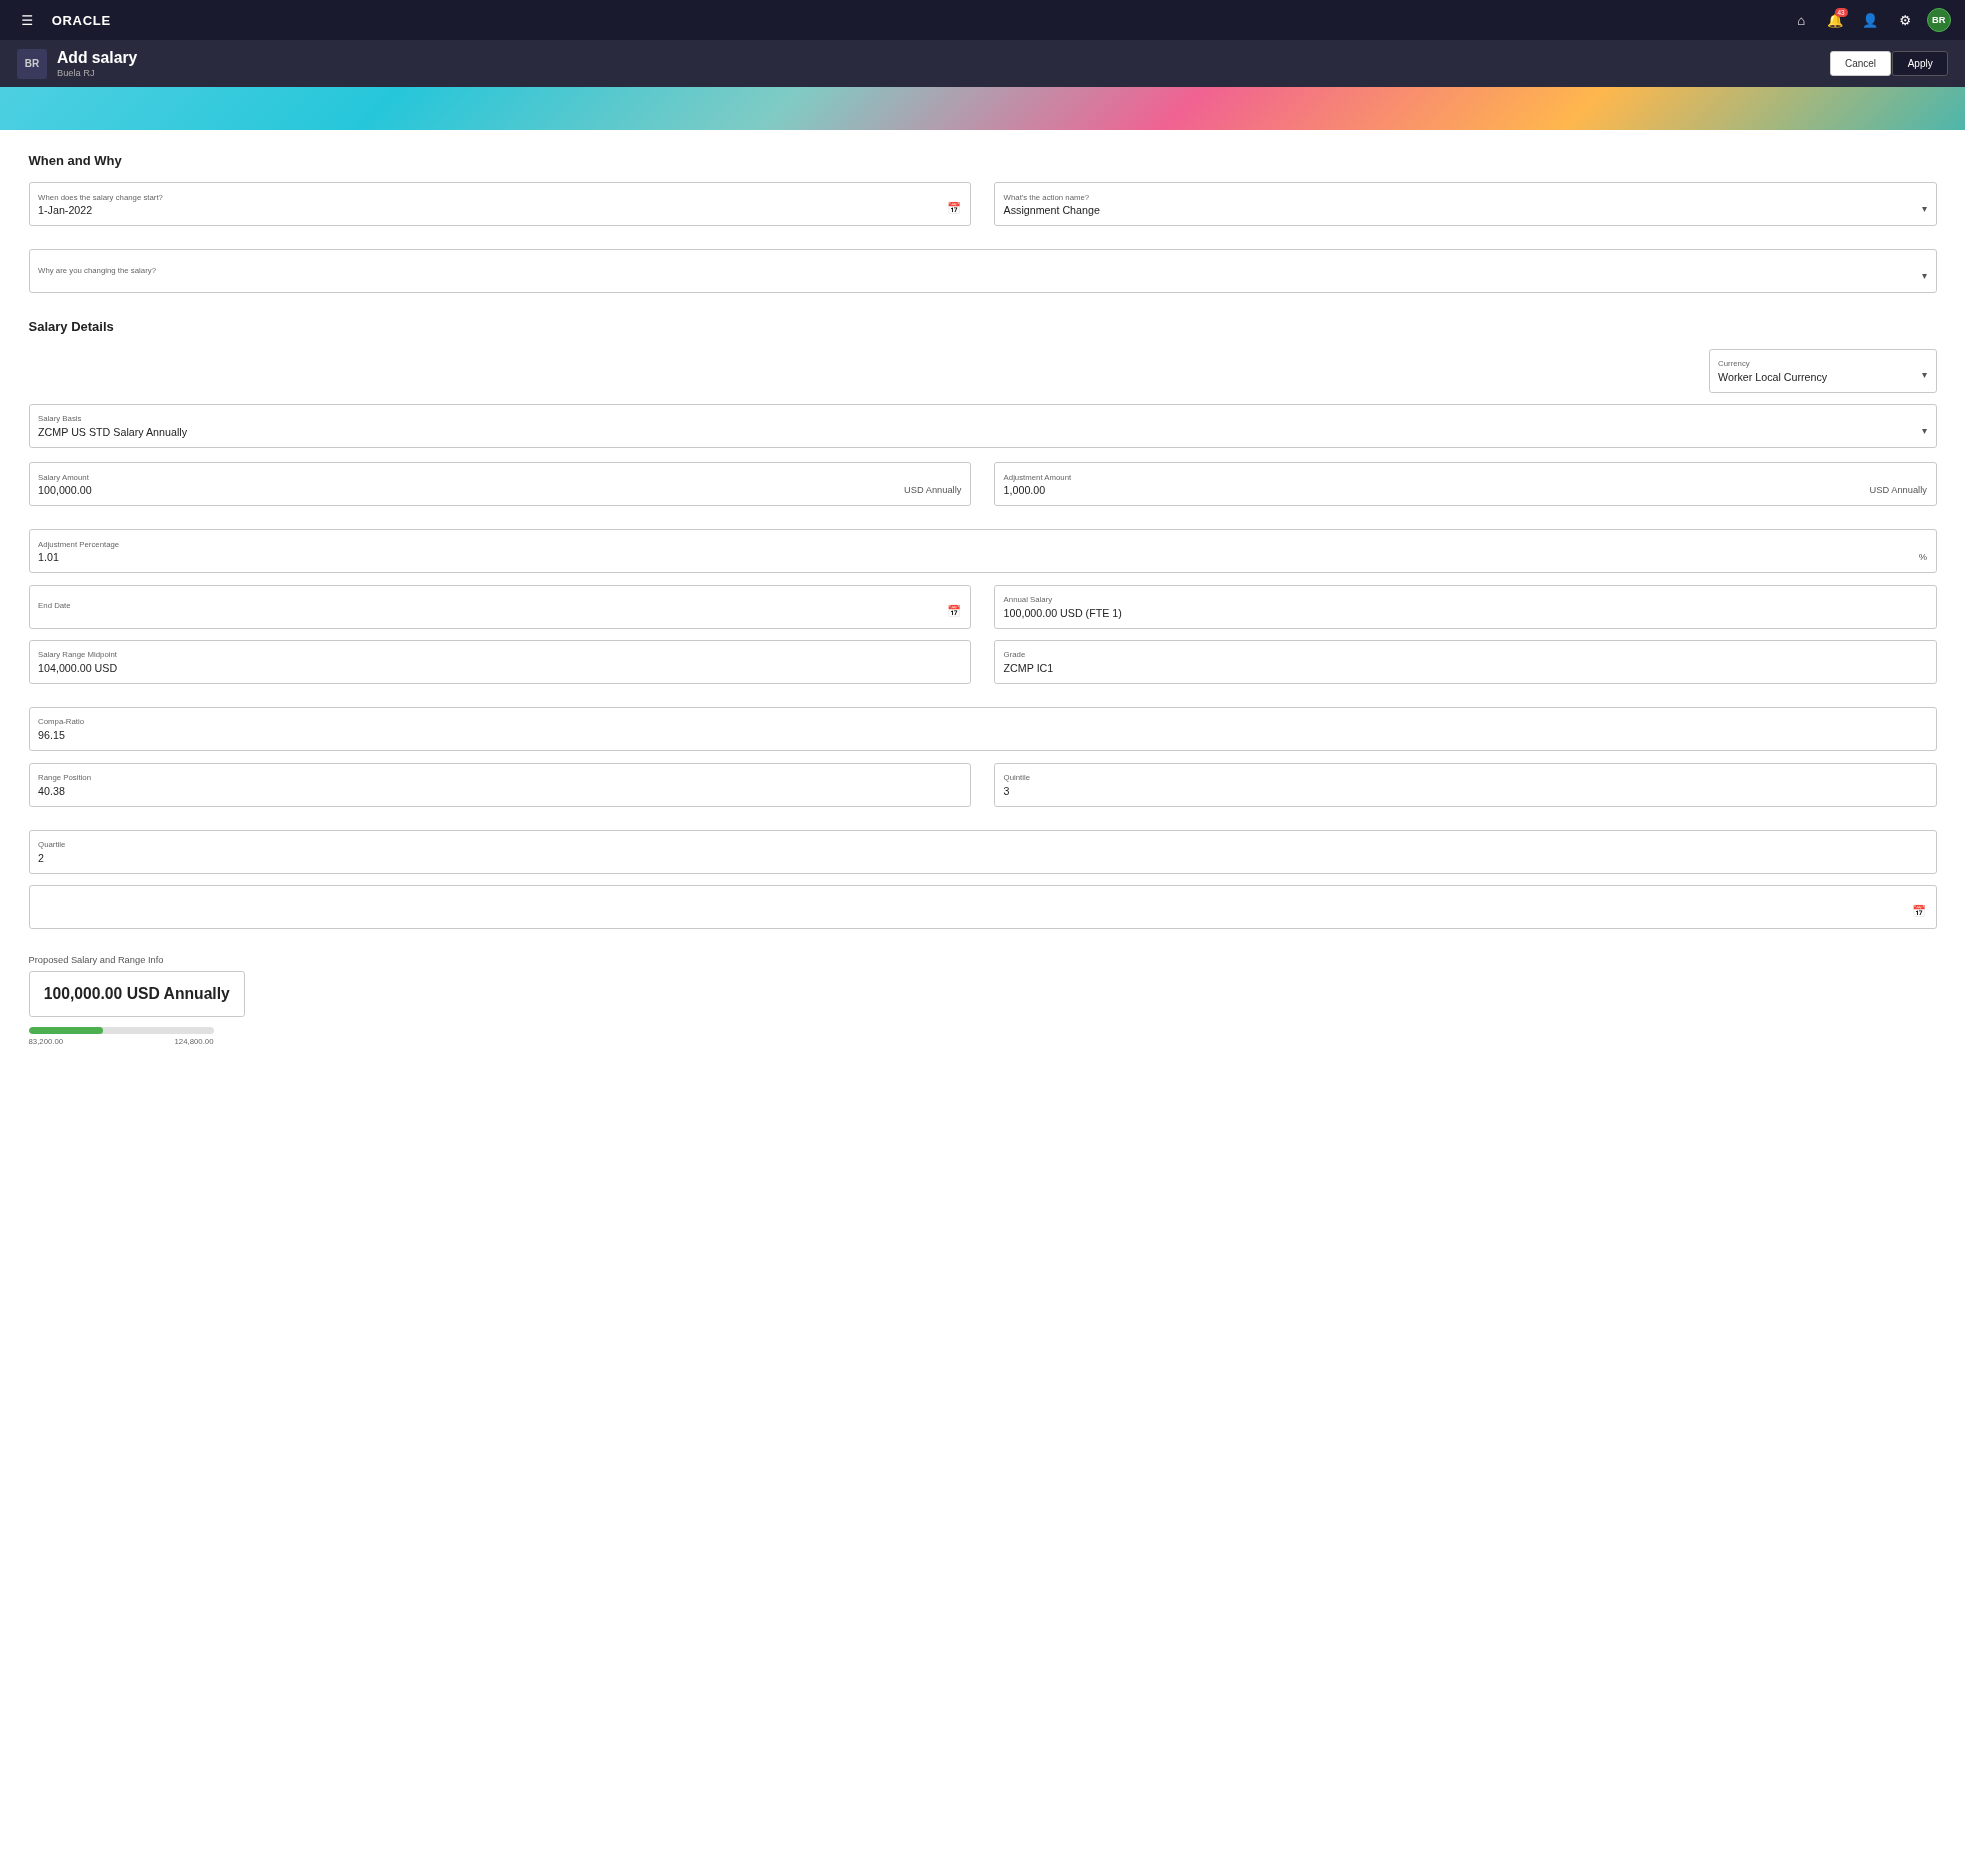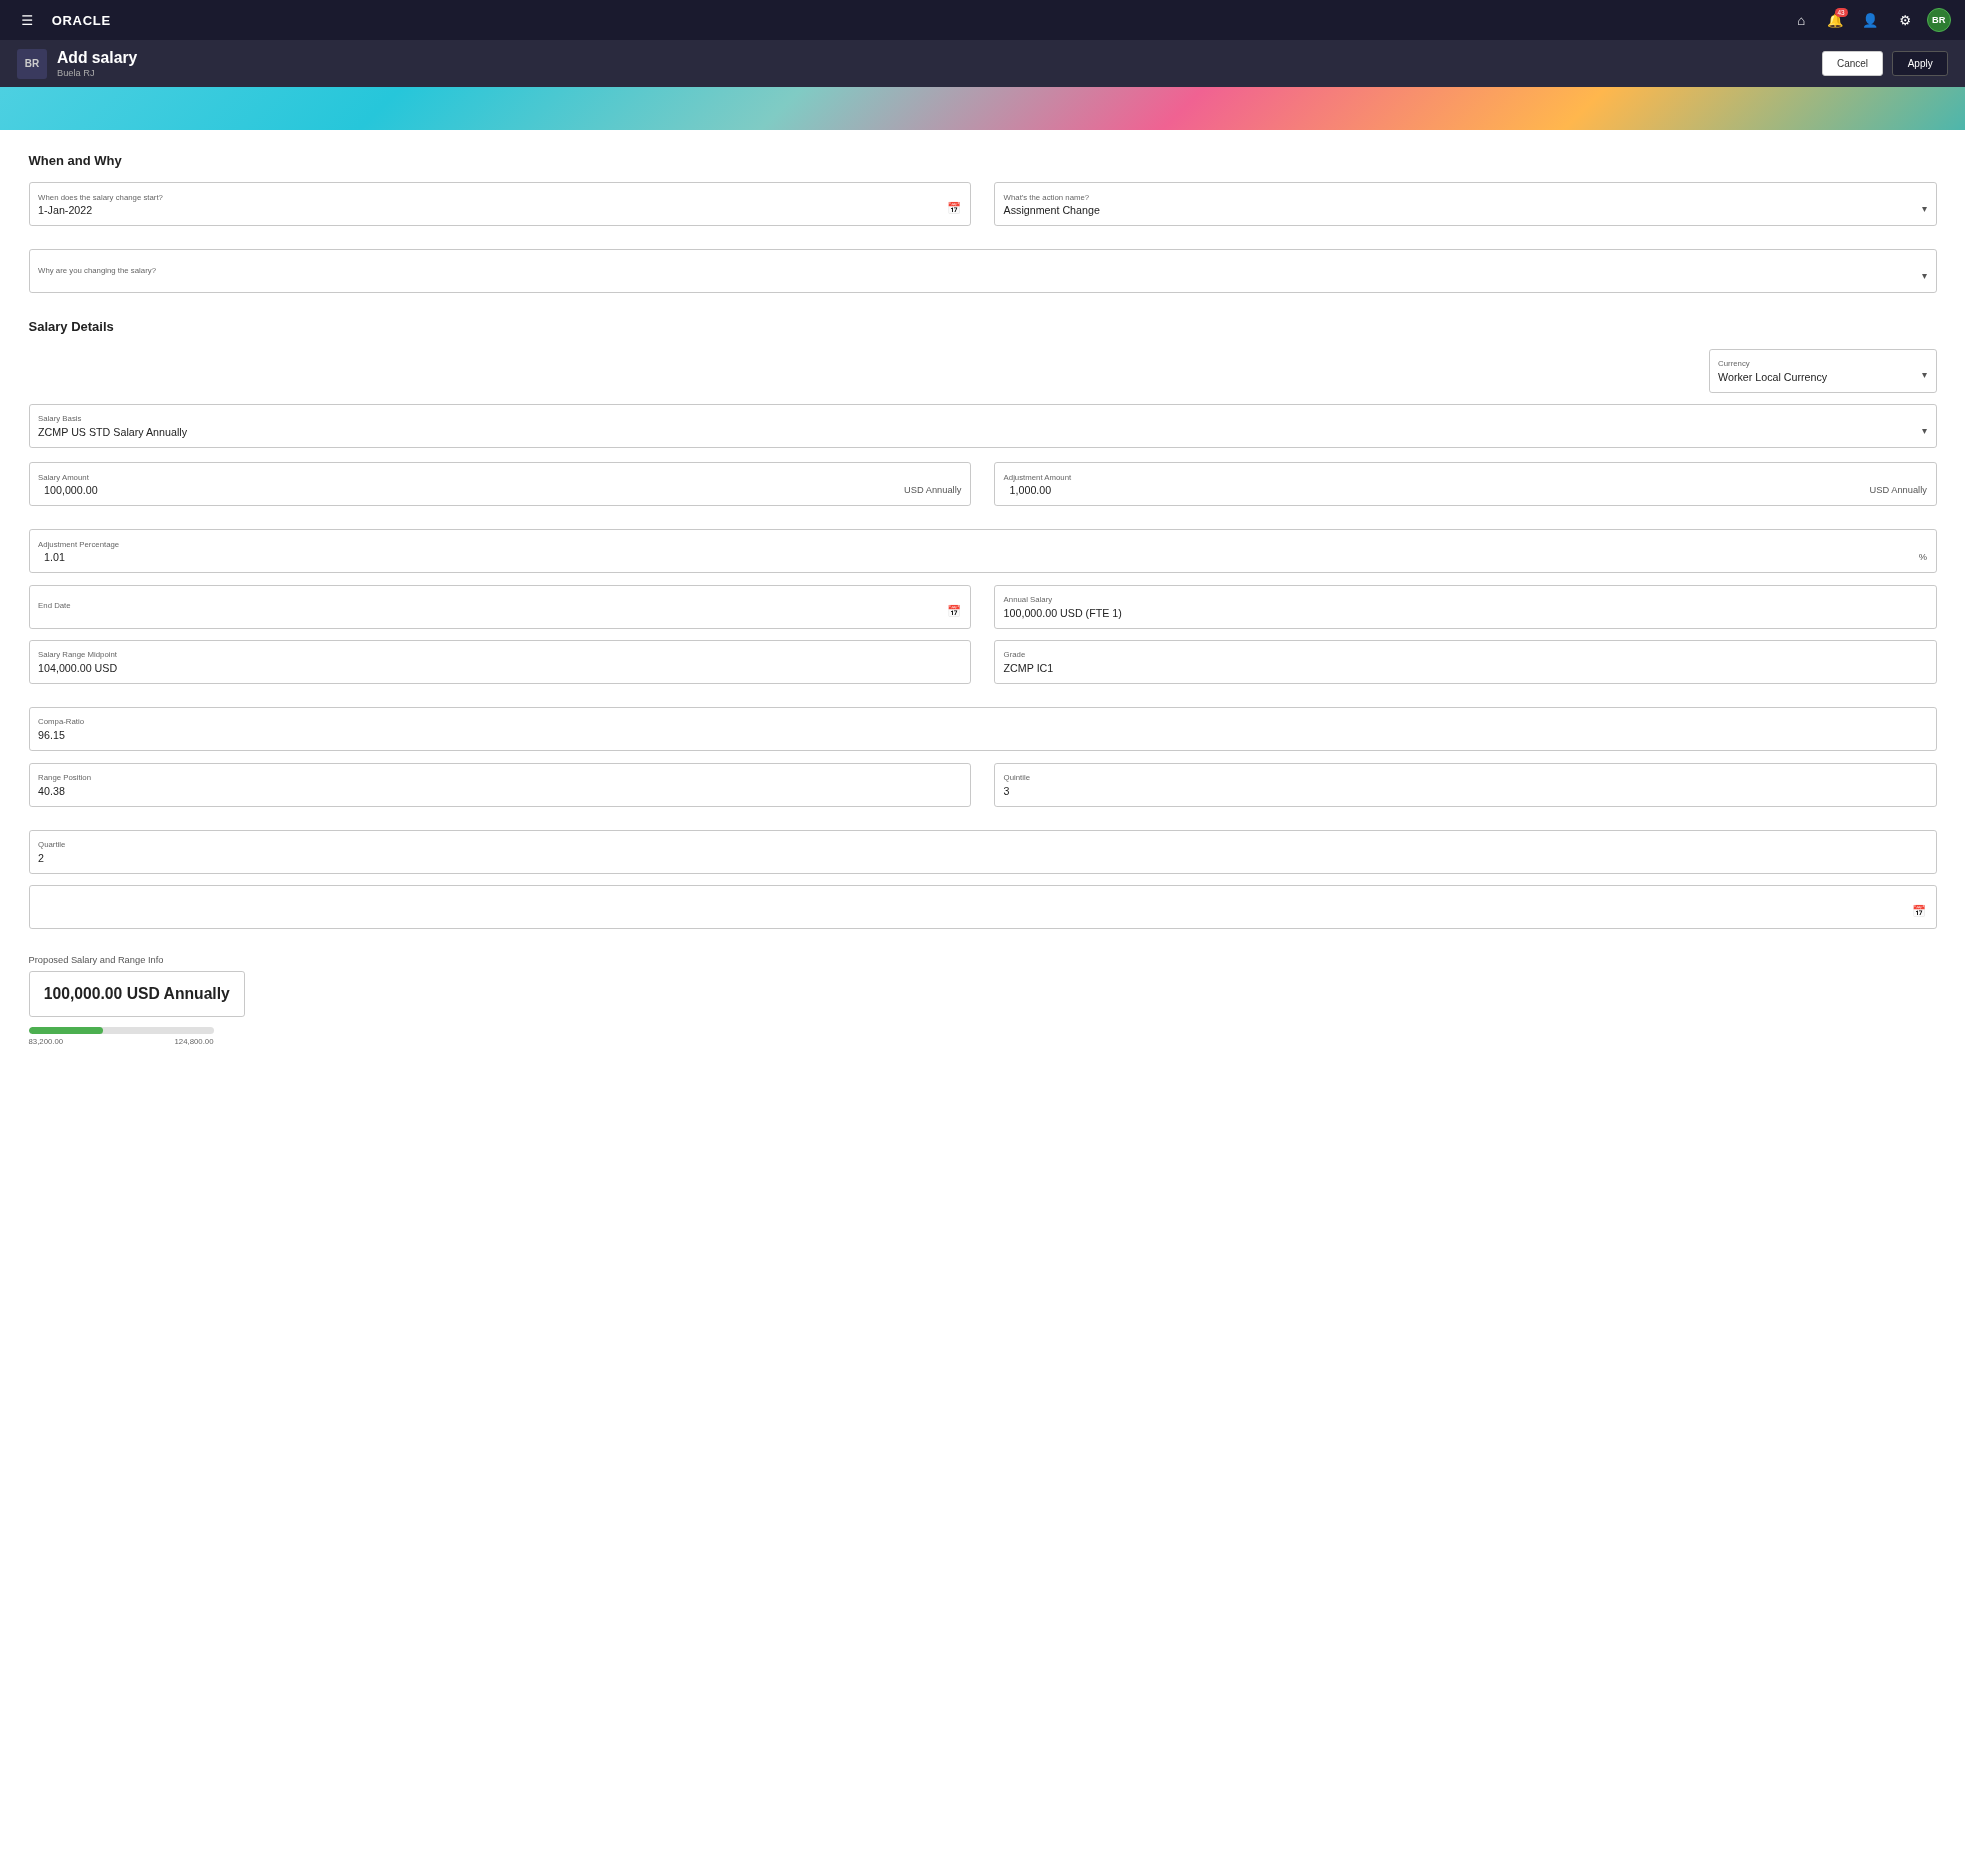--- a/index.html
+++ b/index.html
@@ -48,21 +48,21 @@
       margin-top: 40px;
     }
     .header-left { display: flex; align-items: center; gap: 10px; }
     .br-badge {
       width: 30px; height: 30px; background: #3a3a5e; border-radius: 2.9px;
       display: flex; align-items: center; justify-content: center;
       color: #ccc; font-size: 10px; font-weight: bold;
     }
     .page-title { color: #fff; font-size: 15.7px; font-weight: 600; }
     .page-subtitle { color: #aaa; font-size: 9.3px; margin-top: 1.4px; }
-    .header-actions { display: flex; gap: 9px; }
+    .header-actions { display: flex; gap: 1px; }
     .btn-cancel {
       background: #fff; border: 0.7px solid #ccc; color: #333;
       padding: 5.7px 14.3px; border-radius: 2.9px; font-size: 10px; cursor: pointer;
     }
     .btn-apply {
       background: #1a1a2e; border: 0.7px solid #555; color: #fff;
       padding: 5.7px 14.3px; border-radius: 2.9px; font-size: 10px; cursor: pointer;
     }
 
     
@@ -107,21 +107,21 @@
       flex-direction: column;
       justify-content: center;
     }
     .field-label {
       font-size: 7.8px; color: #666; margin-bottom: 2.9px; font-weight: 400;
     }
     .field-value {
       font-size: 10.7px; color: #222; font-weight: 400;
     }
     .field-group .field-row {
-      display: flex; justify-content: space-between; align-items: center; margin-left: 6px;
+      display: flex; justify-content: space-between; align-items: center;
     }
     .field-group .suffix {
       font-size: 9.3px; color: #555;
     }
 
     
     .field-dropdown { position: relative; }
     .dropdown-arrow {
       position: absolute; right: 8.6px; bottom: 11.4px;
       font-size: 10px; color: #555; pointer-events: none;

